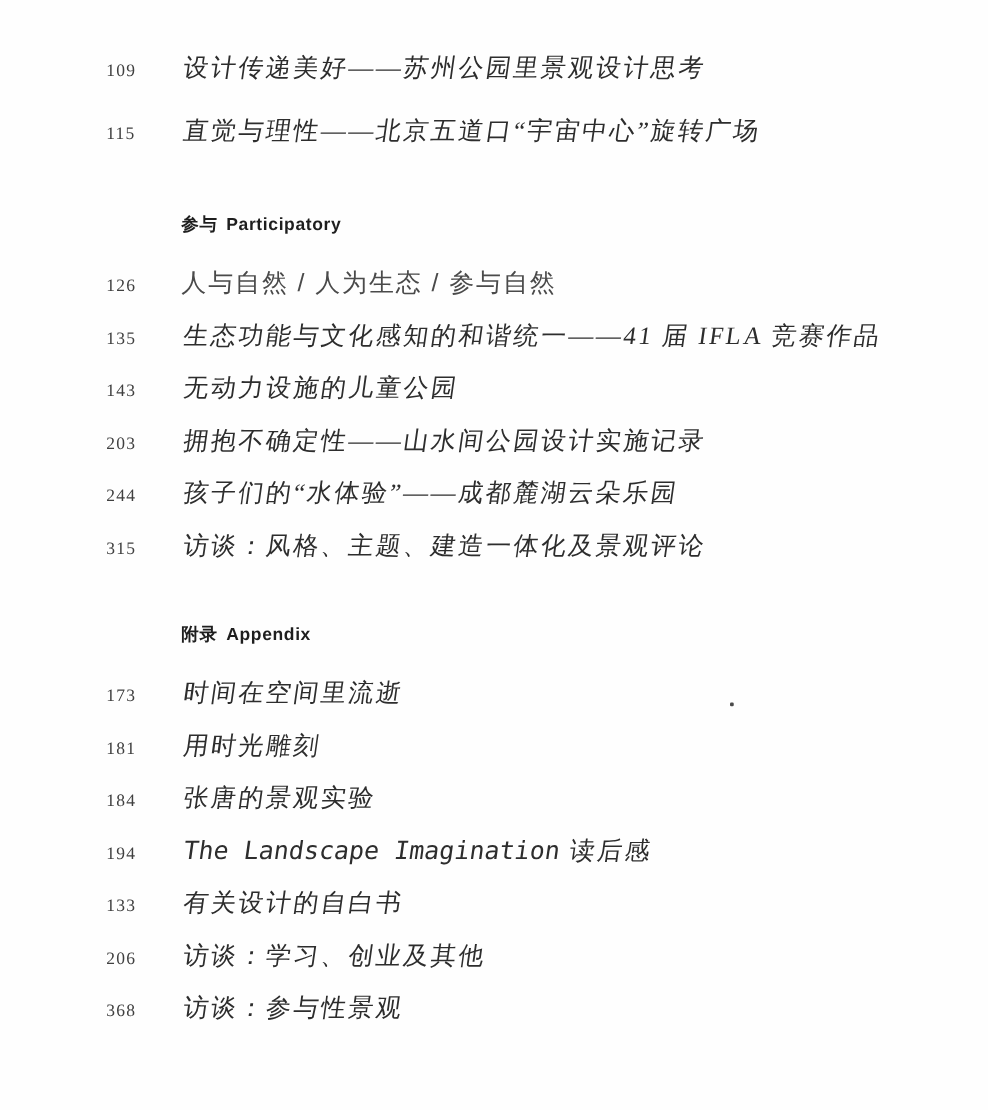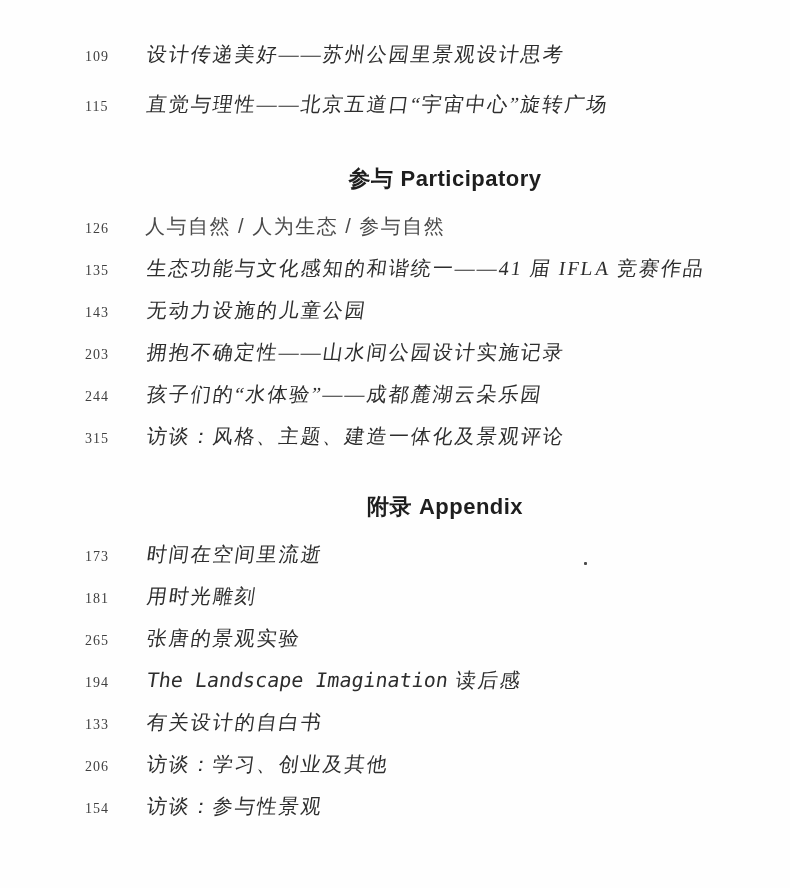--- a/index.html
+++ b/index.html
@@ -49,26 +49,25 @@
     letter-spacing: 1.5px;
   }
   .en-mono {
     font-family: "DejaVu Sans Mono", "Liberation Mono", monospace;
     margin-right: 8px;
     letter-spacing: 0;
   }
   .sec-header {
     margin: 0 0 16px 60px;
     font-family: "Liberation Sans", "DejaVu Sans", sans-serif;
-    font-size: 22px;
+    font-size: 14px;
     font-weight: 600;
     color: #1e1e1e;
     line-height: 30px;
     letter-spacing: 0.5px;
-    text-align: center;
   }
   .sec-header .en { margin-left: 7px; }
   .gap-before-participatory { margin-top: 26px; }
   .gap-before-appendix { margin-top: 30px; }
   .artifact-dot {
     position: absolute;
     left: 584px; top: 562px;
     width: 3px; height: 3px;
     background: #4a4a4a;
     border-radius: 1px;
@@ -124,36 +123,36 @@
 
     <div class="row">
       <span class="num">173</span>
       <span class="title kaiti">时间在空间里流逝</span>
     </div>
     <div class="row">
       <span class="num">181</span>
       <span class="title kaiti">用时光雕刻</span>
     </div>
     <div class="row">
-      <span class="num">265</span>
+      <span class="num">184</span>
       <span class="title kaiti">张唐的景观实验</span>
     </div>
     <div class="row">
       <span class="num">194</span>
       <span class="title kaiti"><span class="en-mono">The Landscape Imagination</span><span>读后感</span></span>
     </div>
     <div class="row">
       <span class="num">133</span>
       <span class="title kaiti">有关设计的自白书</span>
     </div>
     <div class="row">
       <span class="num">206</span>
       <span class="title kaiti">访谈：学习、创业及其他</span>
     </div>
     <div class="row">
-      <span class="num">154</span>
+      <span class="num">368</span>
       <span class="title kaiti">访谈：参与性景观</span>
     </div>
   </div>
 
 </div>
 
 <div class="artifact-dot"></div>
 
 </body></html>

